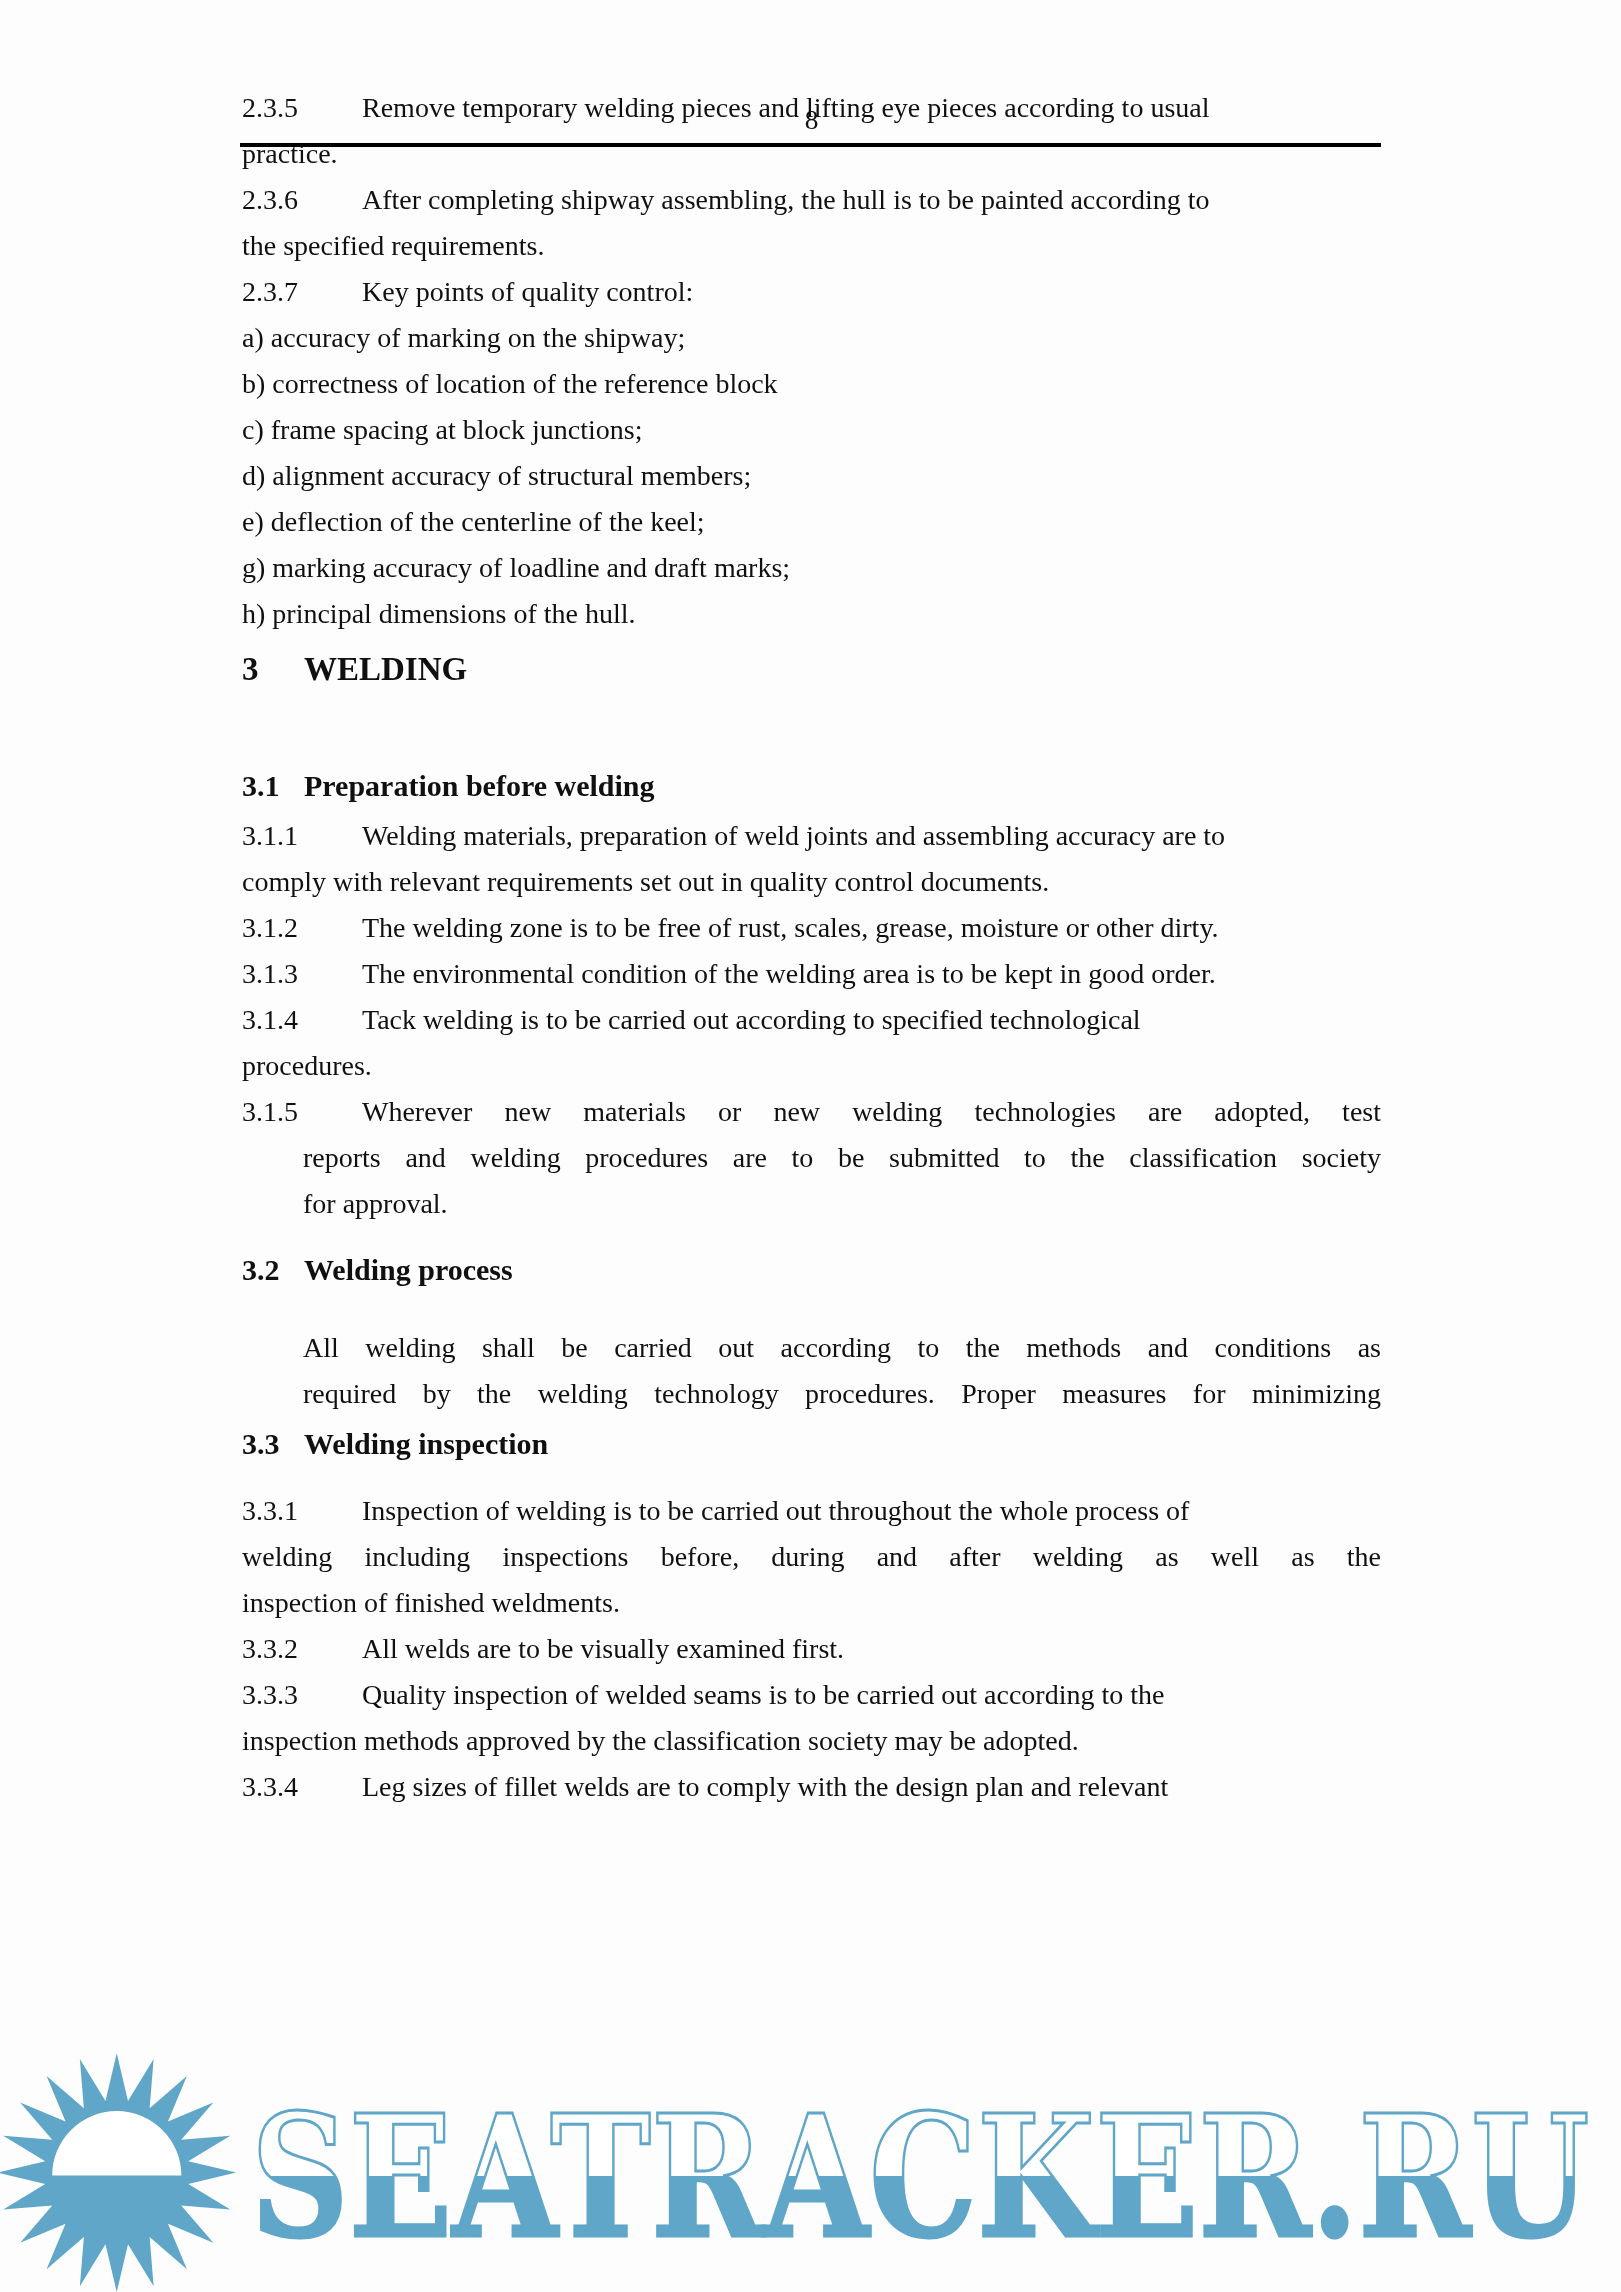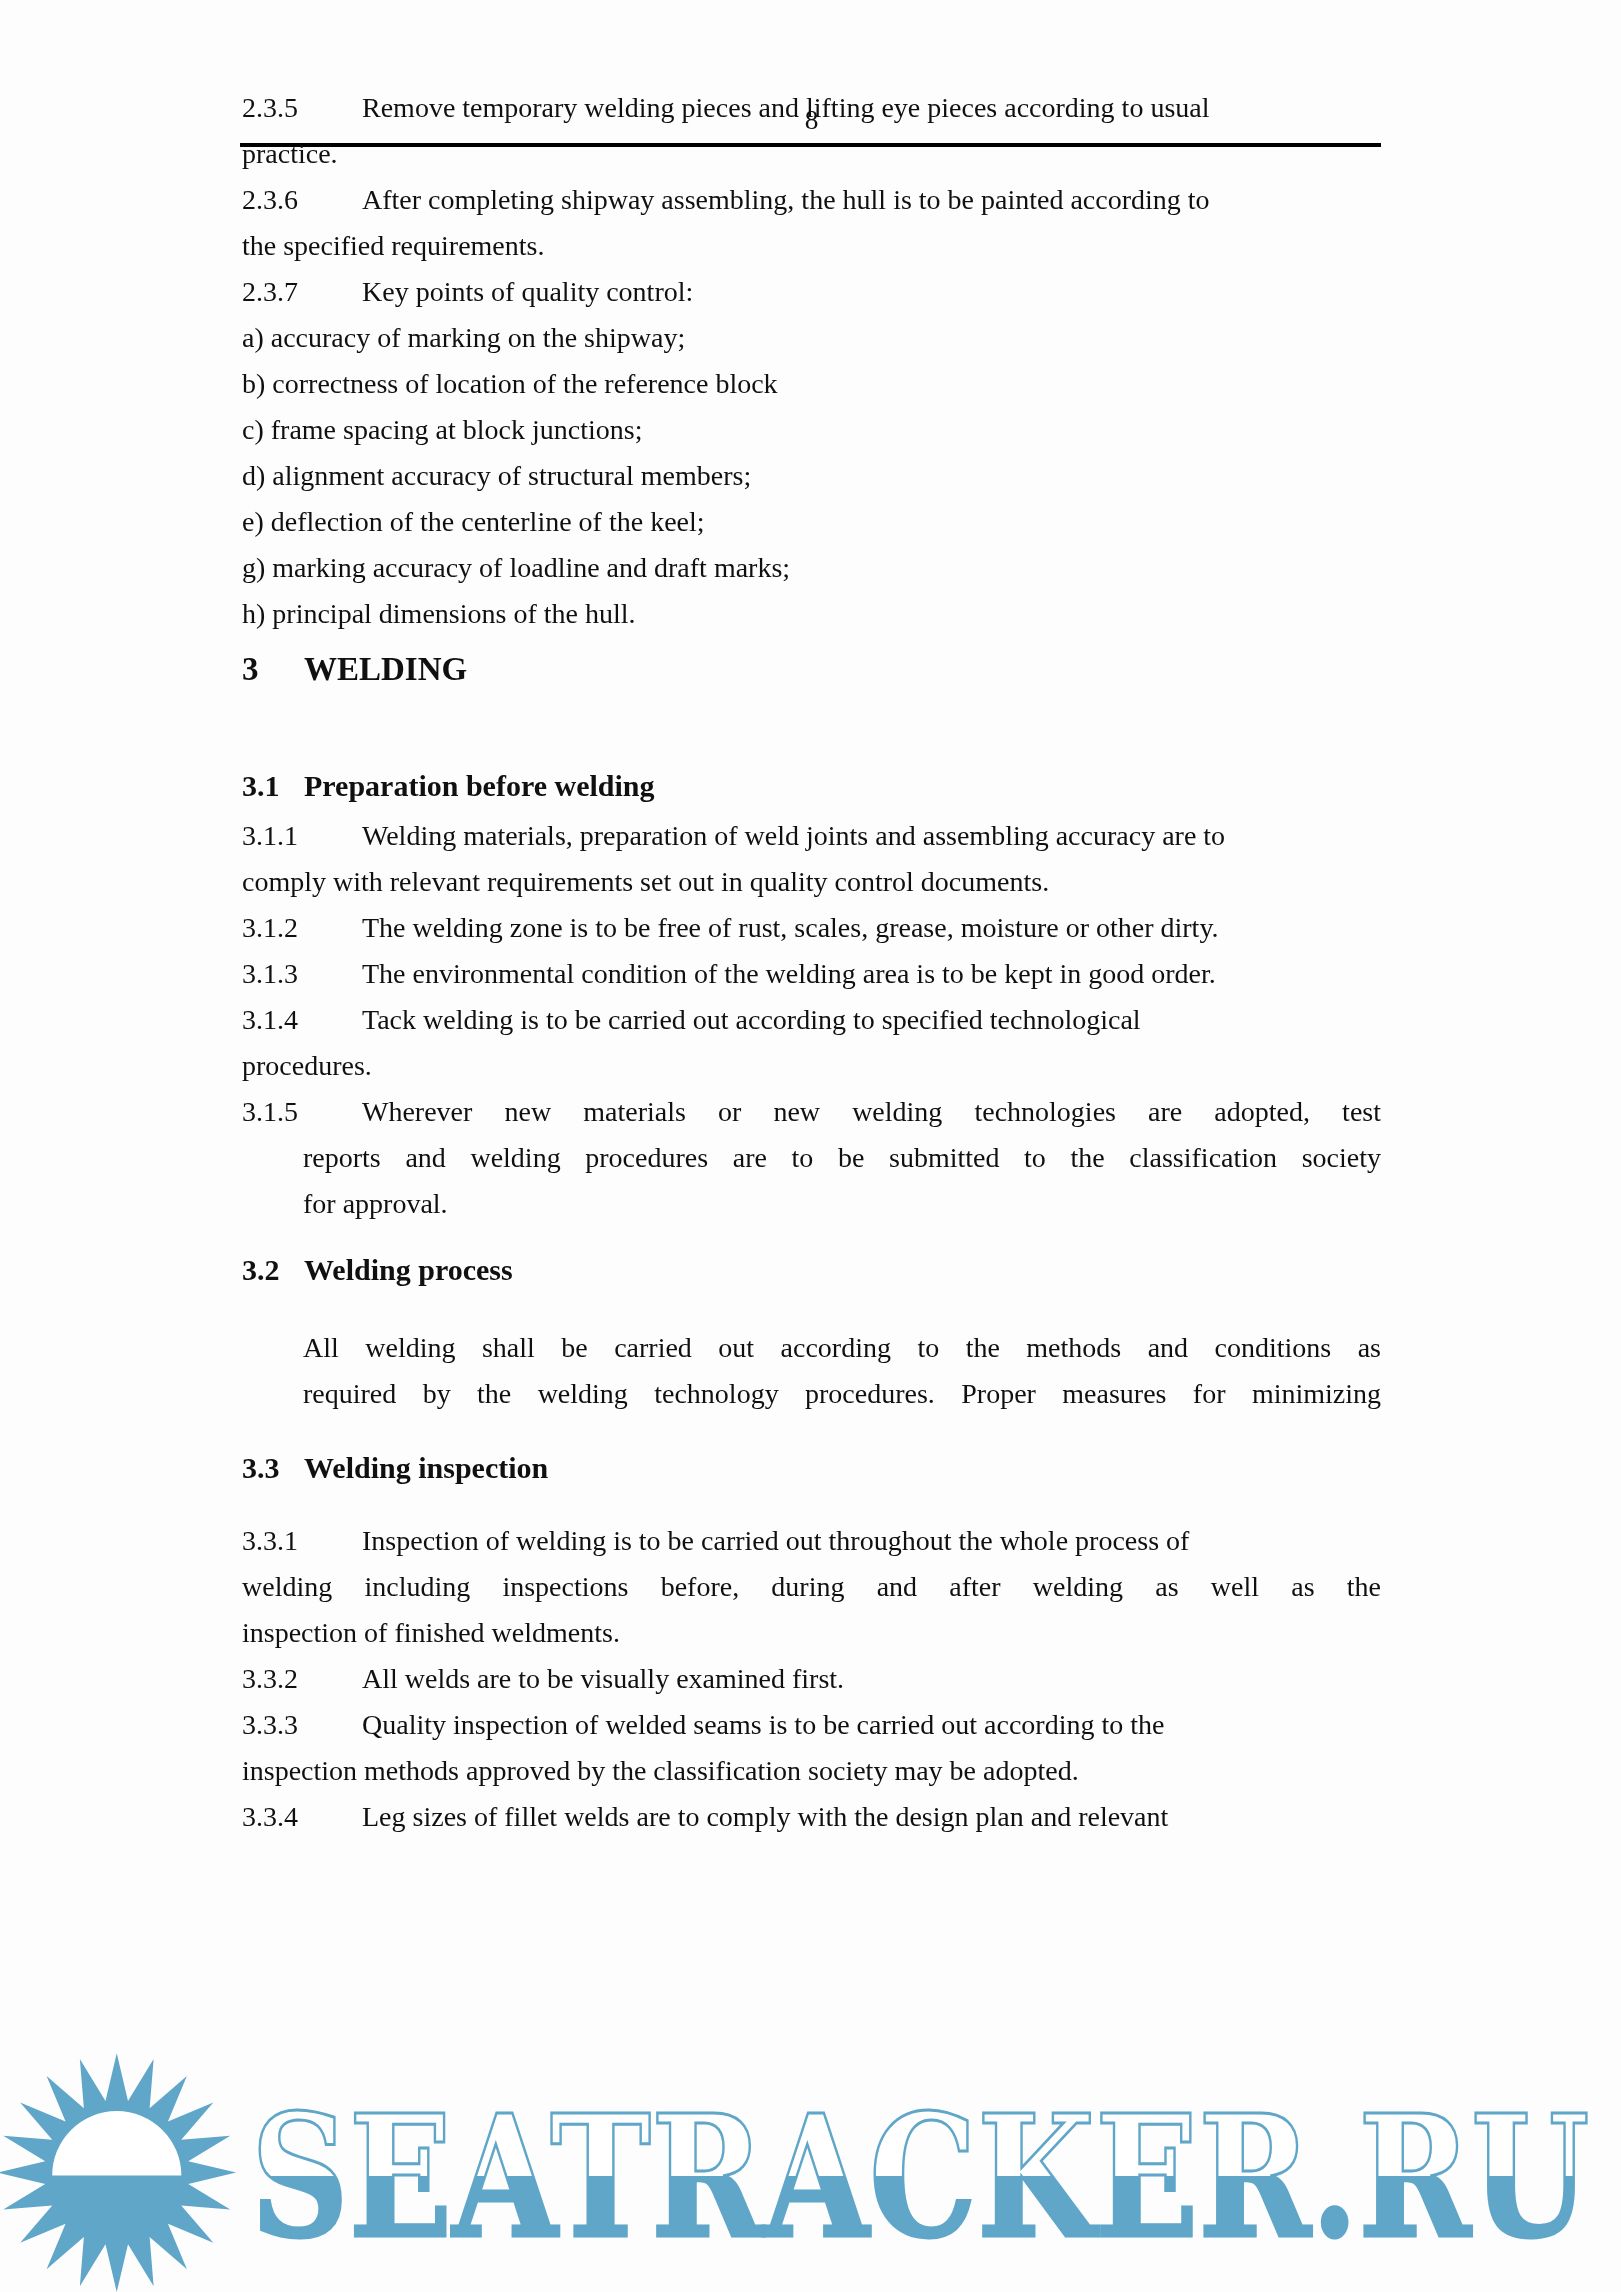--- a/index.html
+++ b/index.html
@@ -28,25 +28,25 @@
   .ln.just {
     white-space:normal;
     text-align:justify;
     text-align-last:justify;
   }
   .num { display:inline-block; width:120px; }
   .ind2 { padding-left:61px; }
   .h1 { margin-top:5.9px;  font-size:33px; line-height:53px; font-weight:bold; white-space:nowrap; }
   .h2 { margin-top:65px; font-size:30px; line-height:49px; font-weight:bold; white-space:nowrap; }
   .h3 { margin-top:18.6px; font-size:30px; line-height:49px; font-weight:bold; white-space:nowrap; }
-  .h4 { margin-top:26px; font-size:30px; line-height:49px; font-weight:bold; white-space:nowrap; }
+  .h4 { margin-top:2px; font-size:30px; line-height:49px; font-weight:bold; white-space:nowrap; }
   .hnum { display:inline-block; width:62px; }
   .mt3  { margin-top:2.9px; }
   .mt32 { margin-top:31px; }
-  .mt16 { margin-top:26px; }
+  .mt16 { margin-top:20px; }
   .watermark {
     position:absolute; left:0; top:2019px; width:1621px; height:273px;
   }
   .wm-text {
     font-family:"DejaVu Serif", serif;
     font-weight:bold;
   }
 </style>
 </head>
 <body>

